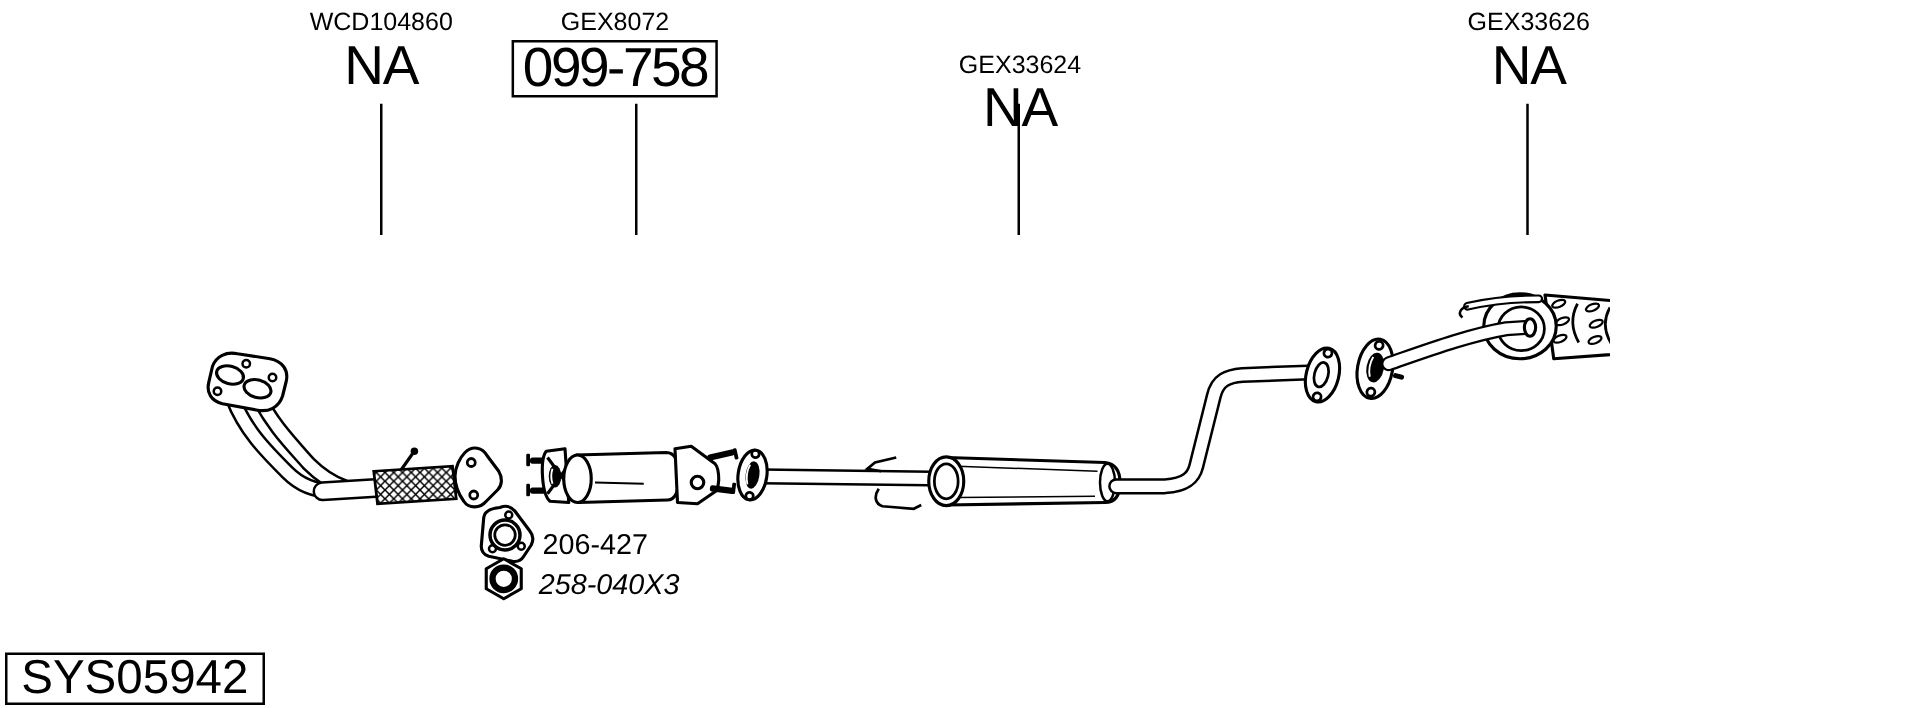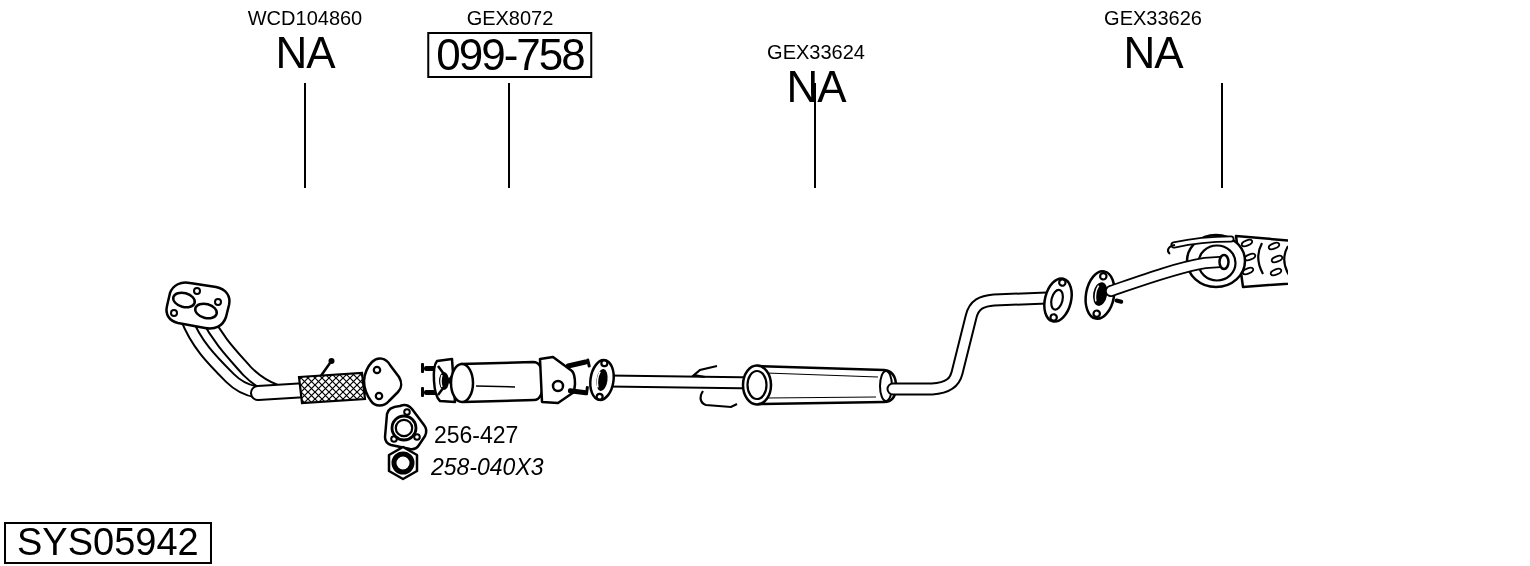--- a/index.html
+++ b/index.html
@@ -5,21 +5,21 @@
   html,body{margin:0;padding:0;background:#fff;}
   #stage{position:relative;width:1288px;height:566px;background:#fff;overflow:hidden;
          font-family:"Liberation Sans", sans-serif;color:#000;}
   #art{position:absolute;left:0;top:0;}
 
   
   .callout{position:absolute;top:6px;transform:translateX(-50%);text-align:center;white-space:nowrap;}
   .pn{font-size:20px;line-height:24px;letter-spacing:0px;}
   .val{font-size:44px;line-height:42px;margin-top:2px;display:inline-block;letter-spacing:-1px;}
   .val.boxed{border:2px solid #000;padding:0px 7px;letter-spacing:-2px;}
-  .c1{left:305px;} .c2{left:510px;} .c3{left:816px;margin-top:34px;} .c4{left:1153px;}
+  .c1{left:305px;} .c2{left:492px;} .c3{left:816px;margin-top:34px;} .c4{left:1223px;}
 
   .leader{position:absolute;width:2px;background:#000;top:83px;height:105px;}
   .l1{left:304px;} .l2{left:508px;} .l3{left:814px;} .l4{left:1221px;}
 
   
   .hwlabel{position:absolute;font-size:23px;line-height:26px;white-space:nowrap;}
   .hw1{left:434px;top:422px;}
   .hw2{left:431px;top:454px;font-style:italic;}
 
   
@@ -197,18 +197,18 @@
   <div class="callout c4">
     <div class="pn">GEX33626</div>
     <div><span class="val">NA</span></div>
   </div>
 
   <div class="leader l1"></div>
   <div class="leader l2"></div>
   <div class="leader l3"></div>
   <div class="leader l4"></div>
 
-  <div class="hwlabel hw1">256-427</div>
+  <div class="hwlabel hw1">206-427</div>
   <div class="hwlabel hw2">258-040X3</div>
 
   <div class="sysbox">SYS05942</div>
 
 </div>
 
 </body></html>

